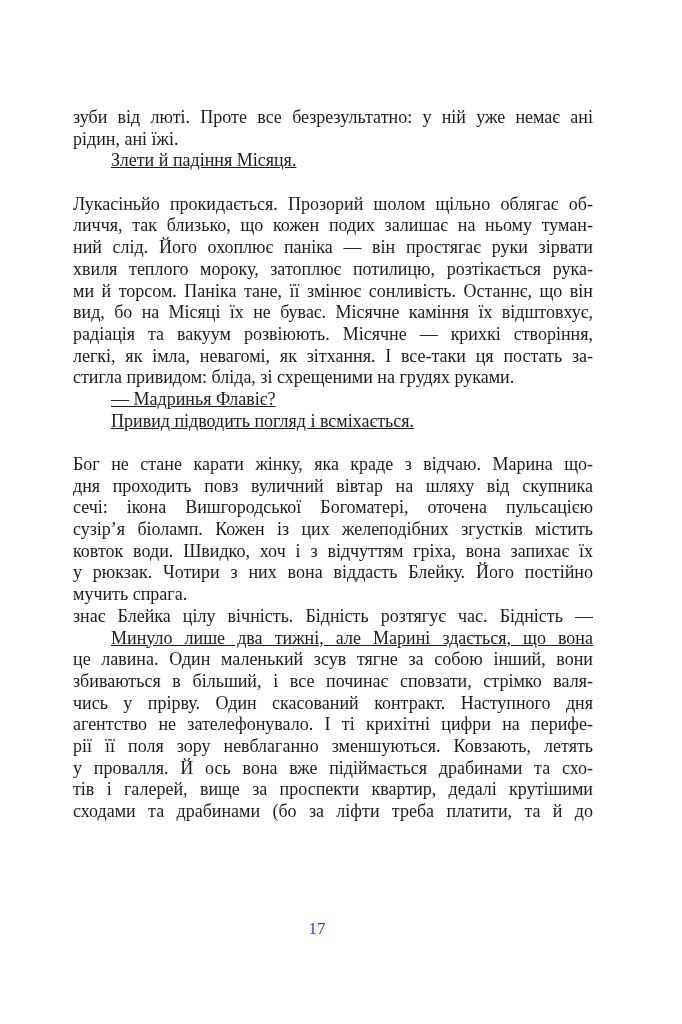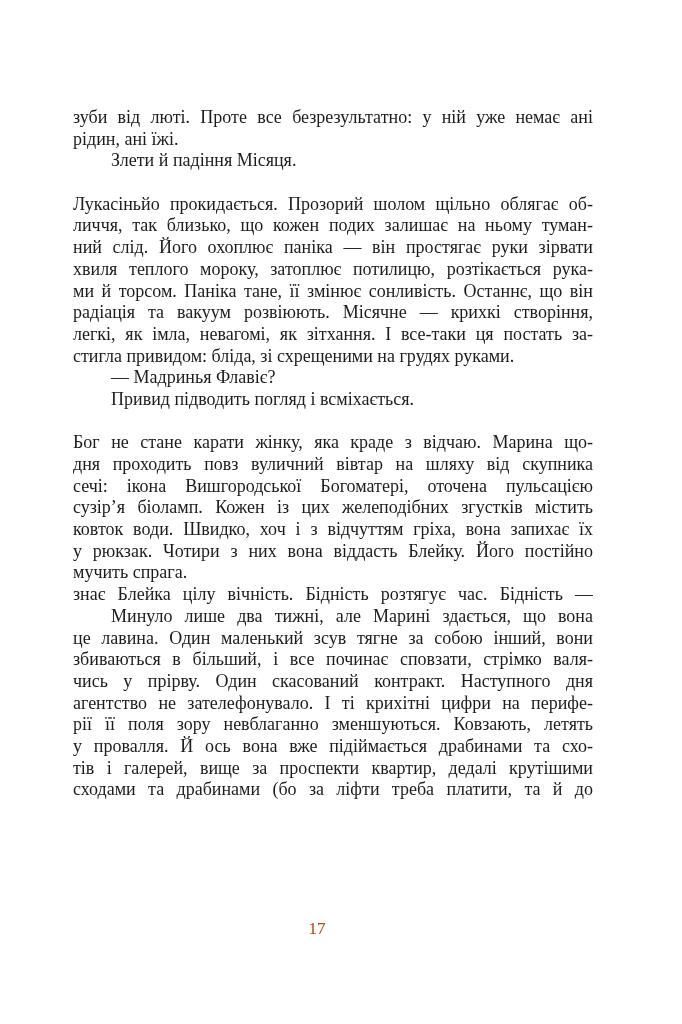--- a/index.html
+++ b/index.html
@@ -31,49 +31,51 @@
     text-align-last: justify;
     white-space: normal;
     overflow: hidden;
   }
   .line.last {
     text-align: right;
     text-align-last: left;
   }
   .line.indent {
     padding-left: 38px;
+    text-decoration: underline;
   }
   .gap {
     height: 21.7px;
   }
   .page-number {
     position: absolute;
     left: 57px;
     top: 918px;
     width: 520px;
     text-align: center;
     font-size: 17px;
     line-height: 22px;
-    color: #c2410c;
+    color: #1d4ed8;
   }
 </style>
 </head>
 <body>
 
 <div class="page">
   <div class="text-block" id="text-block">
       <div class="line">зуби від люті. Проте все безрезультатно: у ній уже немає ані</div>
       <div class="line last">рідин, ані їжі.</div>
       <div class="line last indent">Злети й падіння Місяця.</div>
       <div class="gap"></div>
       <div class="line">Лукасіньйо прокидається. Прозорий шолом щільно облягає об-</div>
       <div class="line">личчя, так близько, що кожен подих залишає на ньому туман-</div>
       <div class="line">ний слід. Його охоплює паніка — він простягає руки зірвати</div>
       <div class="line">хвиля теплого мороку, затоплює потилицю, розтікається рука-</div>
       <div class="line">ми й торсом. Паніка тане, її змінює сонливість. Останнє, що він</div>
+      <div class="line">вид, бо на Місяці їх не буває. Місячне каміння їх відштовхує,</div>
       <div class="line">радіація та вакуум розвіюють. Місячне — крихкі створіння,</div>
       <div class="line">легкі, як імла, невагомі, як зітхання. І все-таки ця постать за-</div>
       <div class="line last">стигла привидом: бліда, зі схрещеними на грудях руками.</div>
       <div class="line last indent">— Мадринья Флавіє?</div>
       <div class="line last indent">Привид підводить погляд і всміхається.</div>
       <div class="gap"></div>
       <div class="line">Бог не стане карати жінку, яка краде з відчаю. Марина що-</div>
       <div class="line">дня проходить повз вуличний вівтар на шляху від скупника</div>
       <div class="line">сечі: ікона Вишгородської Богоматері, оточена пульсацією</div>
       <div class="line">сузір’я біоламп. Кожен із цих желеподібних згустків містить</div>

